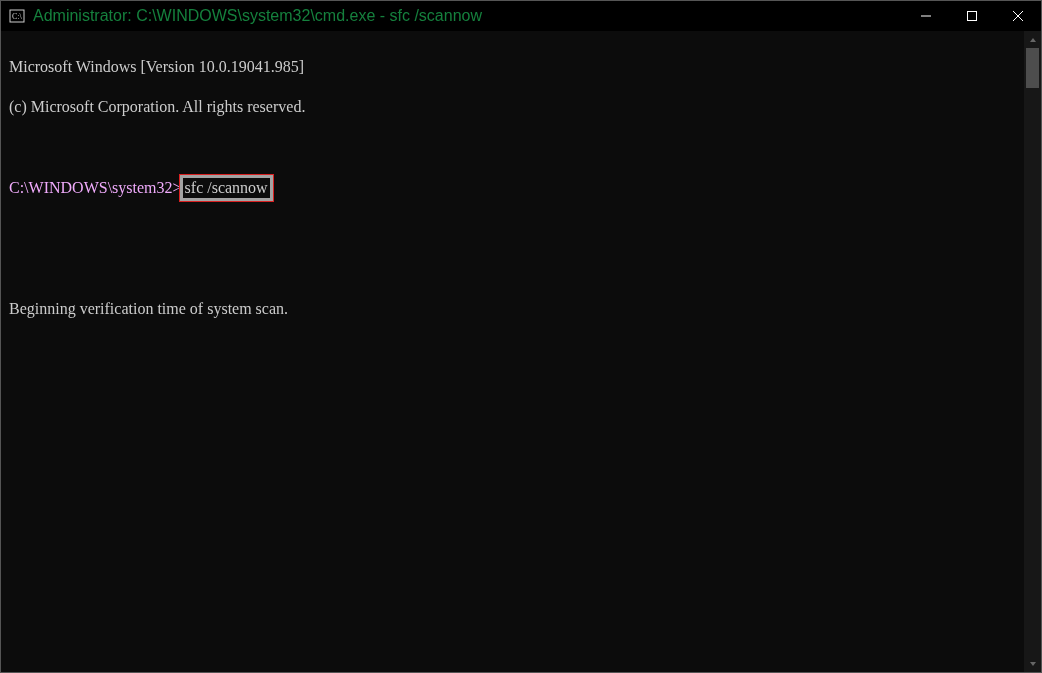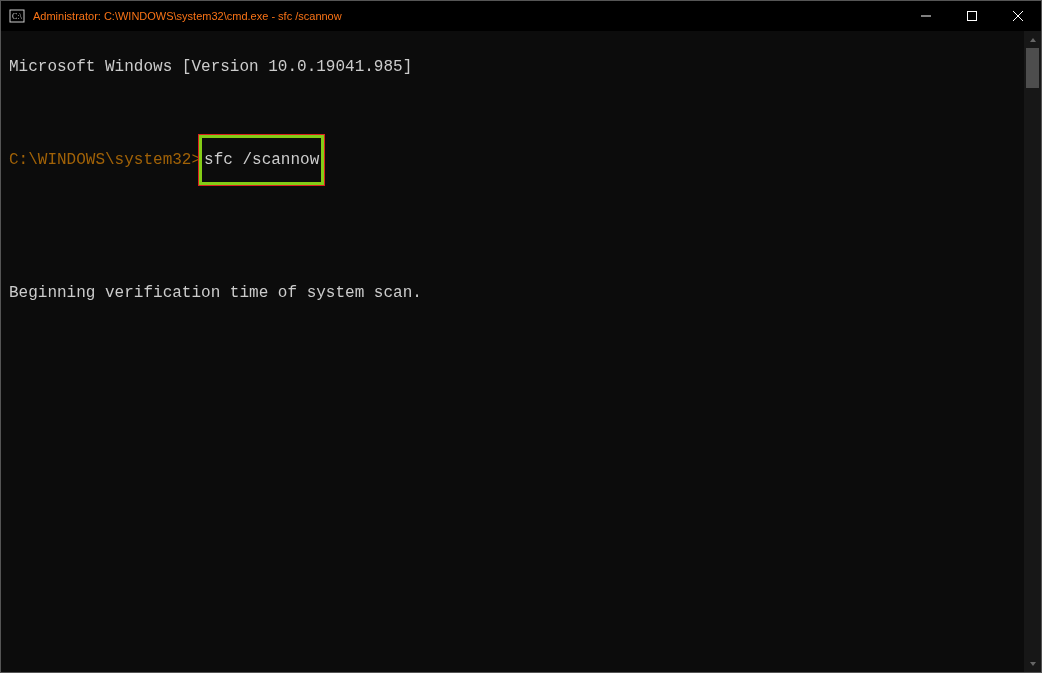--- a/index.html
+++ b/index.html
@@ -8,37 +8,37 @@
     font-family:Consolas,'Courier New',monospace;display:flex;flex-direction:column;
     box-sizing:border-box;border:1px solid #555;
   }
   .titlebar{
     height:30px;background:#000;color:#fff;display:flex;align-items:center;
     justify-content:space-between;user-select:none;font-family:'Segoe UI',Arial,sans-serif;
   }
   .titlebar-left{display:flex;align-items:center;gap:8px;padding-left:8px;}
   .app-icon{width:16px;height:16px;display:flex;align-items:center;justify-content:center;}
   .app-icon svg{display:block;}
-  .titlebar-title{font-size:11px;color:#f97316;white-space:nowrap;}
+  .titlebar-title{font-size:16px;color:#15803d;white-space:nowrap;}
   .titlebar-controls{display:flex;height:100%;}
   .ctl{width:46px;height:30px;display:flex;align-items:center;justify-content:center;color:#fff;}
   .ctl svg{display:block;}
   .terminal-body{
     flex:1;position:relative;background:#0c0c0c;color:#ccc;
   }
   .terminal-content{
     position:absolute;left:0;top:0;right:18px;bottom:0;overflow:hidden;
     padding:6px 8px;font-size:16px;line-height:20px;color:#ccc;white-space:pre;
-    font-family:Liberation Mono, monospace;
+    font-family:Liberation Serif, serif;
   }
   .line{white-space:pre;}
-  .prompt{color:#a16207;}
+  .prompt{color:#f0abfc;}
   .cmd-highlight{
-    display:inline-block;border:3px solid #84cc16;outline:1px solid #d92121;
-    padding:12px 2px;margin:-2px -2px -2px -2px;
+    display:inline-block;border:3px solid #a3a3a3;outline:1px solid #d92121;
+    padding:0 2px;margin:-2px -2px -2px -2px;
   }
   .scrollbar{
     position:absolute;right:0;top:0;bottom:0;width:17px;background:#171717;
     display:flex;flex-direction:column;align-items:center;justify-content:space-between;
   }
   .sb-btn{width:17px;height:17px;display:flex;align-items:center;justify-content:center;color:#666;}
   .sb-track{flex:1;width:17px;position:relative;}
   .sb-thumb{position:absolute;top:0;left:2px;width:13px;height:40px;background:#4d4d4d;}
   .blank{height:20px;}
 </style>
@@ -73,20 +73,21 @@
             <line x1="0" y1="0" x2="10" y2="10" stroke="#fff" stroke-width="1"></line>
             <line x1="10" y1="0" x2="0" y2="10" stroke="#fff" stroke-width="1"></line>
           </svg>
       </div>
     </div>
   </div>
 
   <div class="terminal-body">
     <div class="terminal-content">
 <div class="line">Microsoft Windows [Version 10.0.19041.985]</div>
+<div class="line">(c) Microsoft Corporation. All rights reserved.</div>
 <div class="blank"></div>
 <div class="line"><span class="prompt">C:\WINDOWS\system32&gt;</span><span class="cmd-highlight"><span>sfc /scannow</span></span></div>
 <div class="blank"></div>
 <div class="blank"></div>
 <div class="line">Beginning verification time of system scan.</div>
     </div>
 
     <div class="scrollbar">
       <div class="sb-btn">
         <svg width="8" height="8" viewBox="0 0 8 8">

